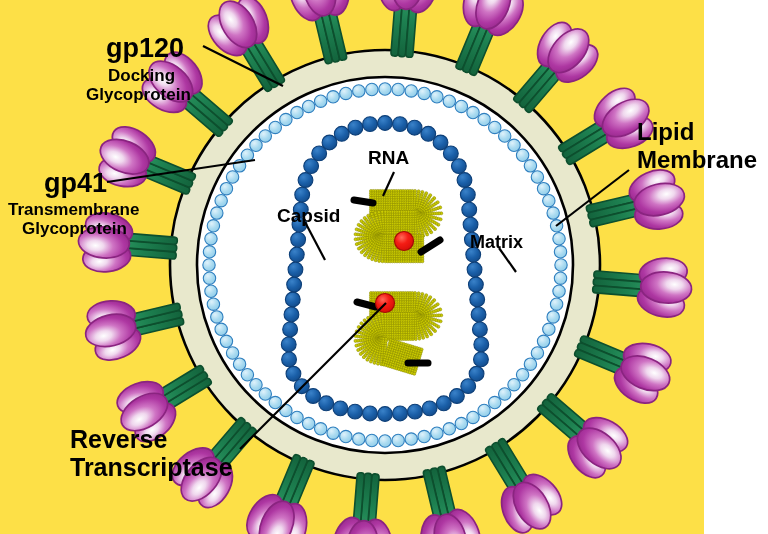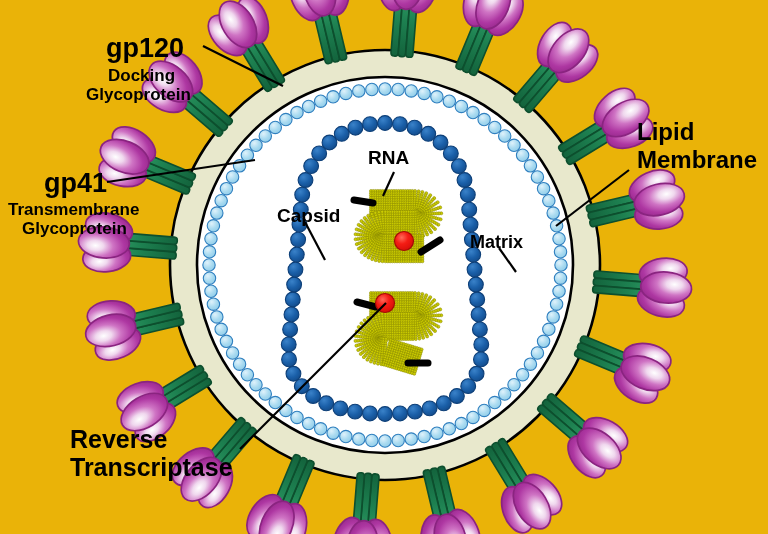--- a/index.html
+++ b/index.html
@@ -1,18 +1,18 @@
 <!DOCTYPE html>
 <html><head>
 <meta charset="utf-8">
 <style>
   html,body{margin:0;padding:0;background:#ffffff;}
   body{width:768px;height:534px;overflow:hidden;
        font-family:"Liberation Sans",sans-serif;}
-  #stage{position:relative;width:768px;height:534px;background:#eab308;}
+  #stage{position:relative;width:704px;height:534px;background:#fde047;}
   svg#diagram{position:absolute;left:0;top:0;width:768px;height:534px;display:block;}
   .lbl-main{font-family:"Liberation Sans",sans-serif;font-weight:bold;fill:#000;}
   .lbl-sub{font-family:"Liberation Sans",sans-serif;font-weight:bold;fill:#000;}
   .leader{stroke:#000;fill:none;}
 </style>
 </head>
 <body>
 
 <div id="stage">
 <svg id="diagram" viewBox="0 0 768 534">

